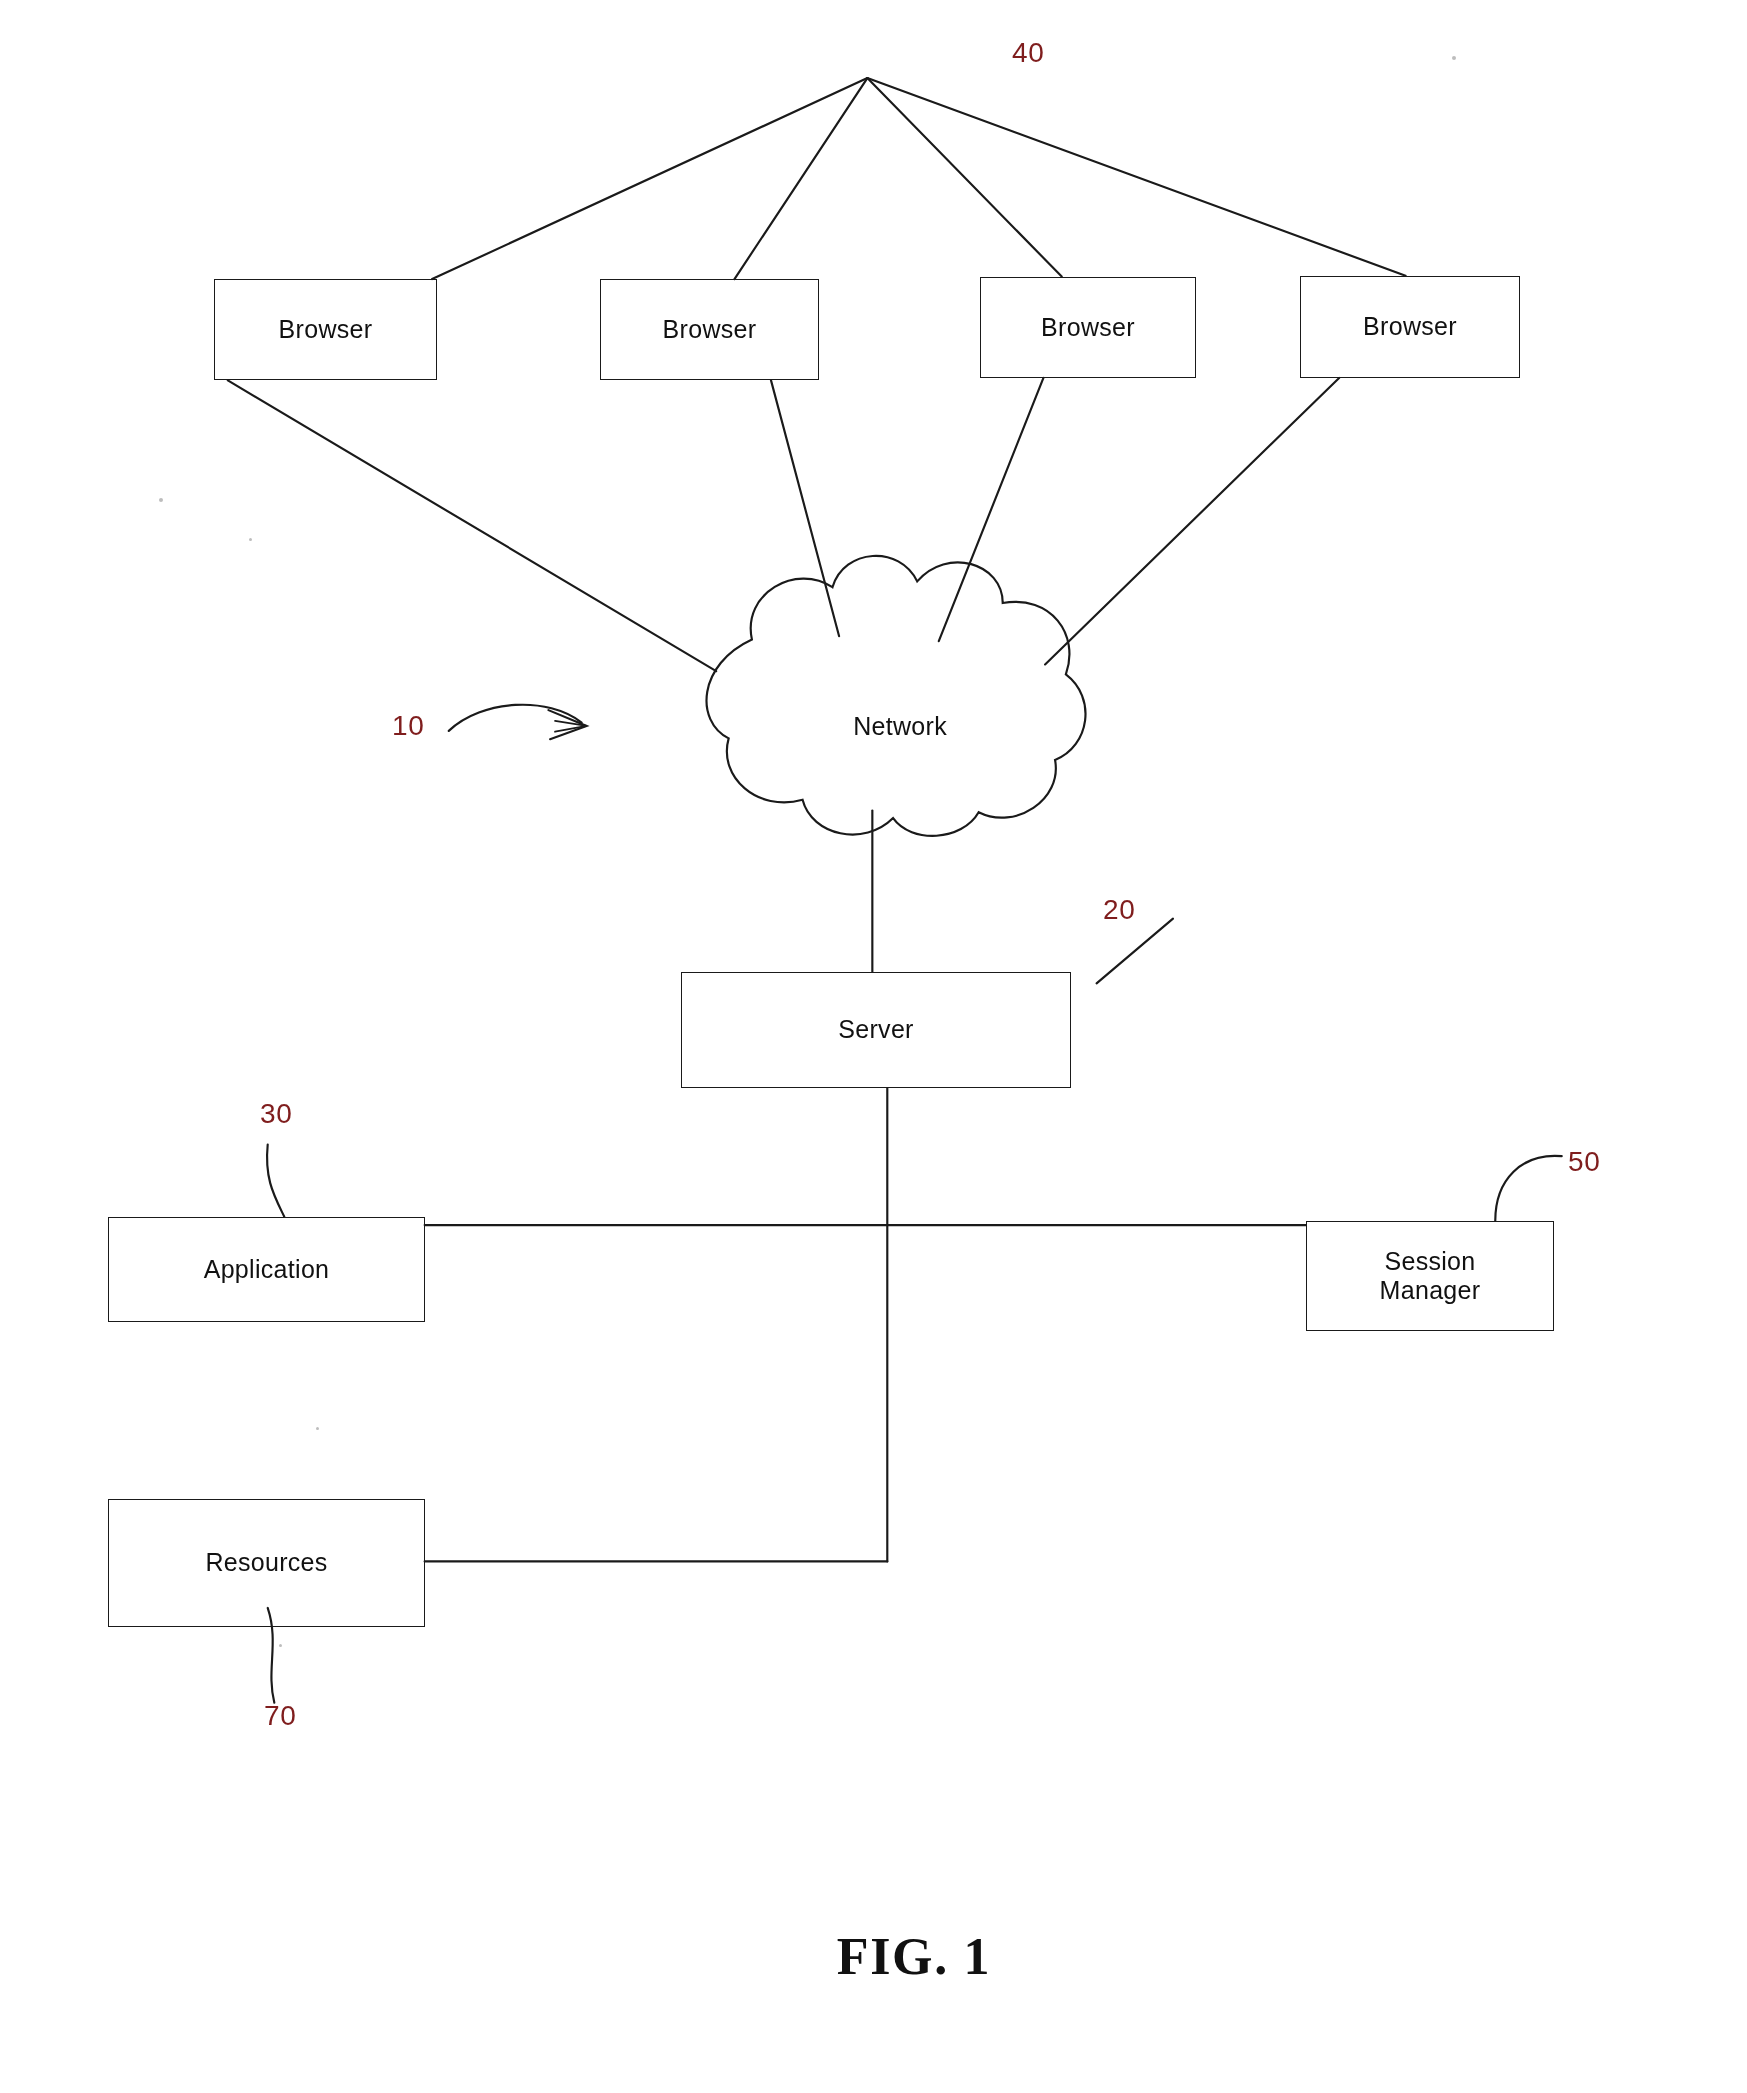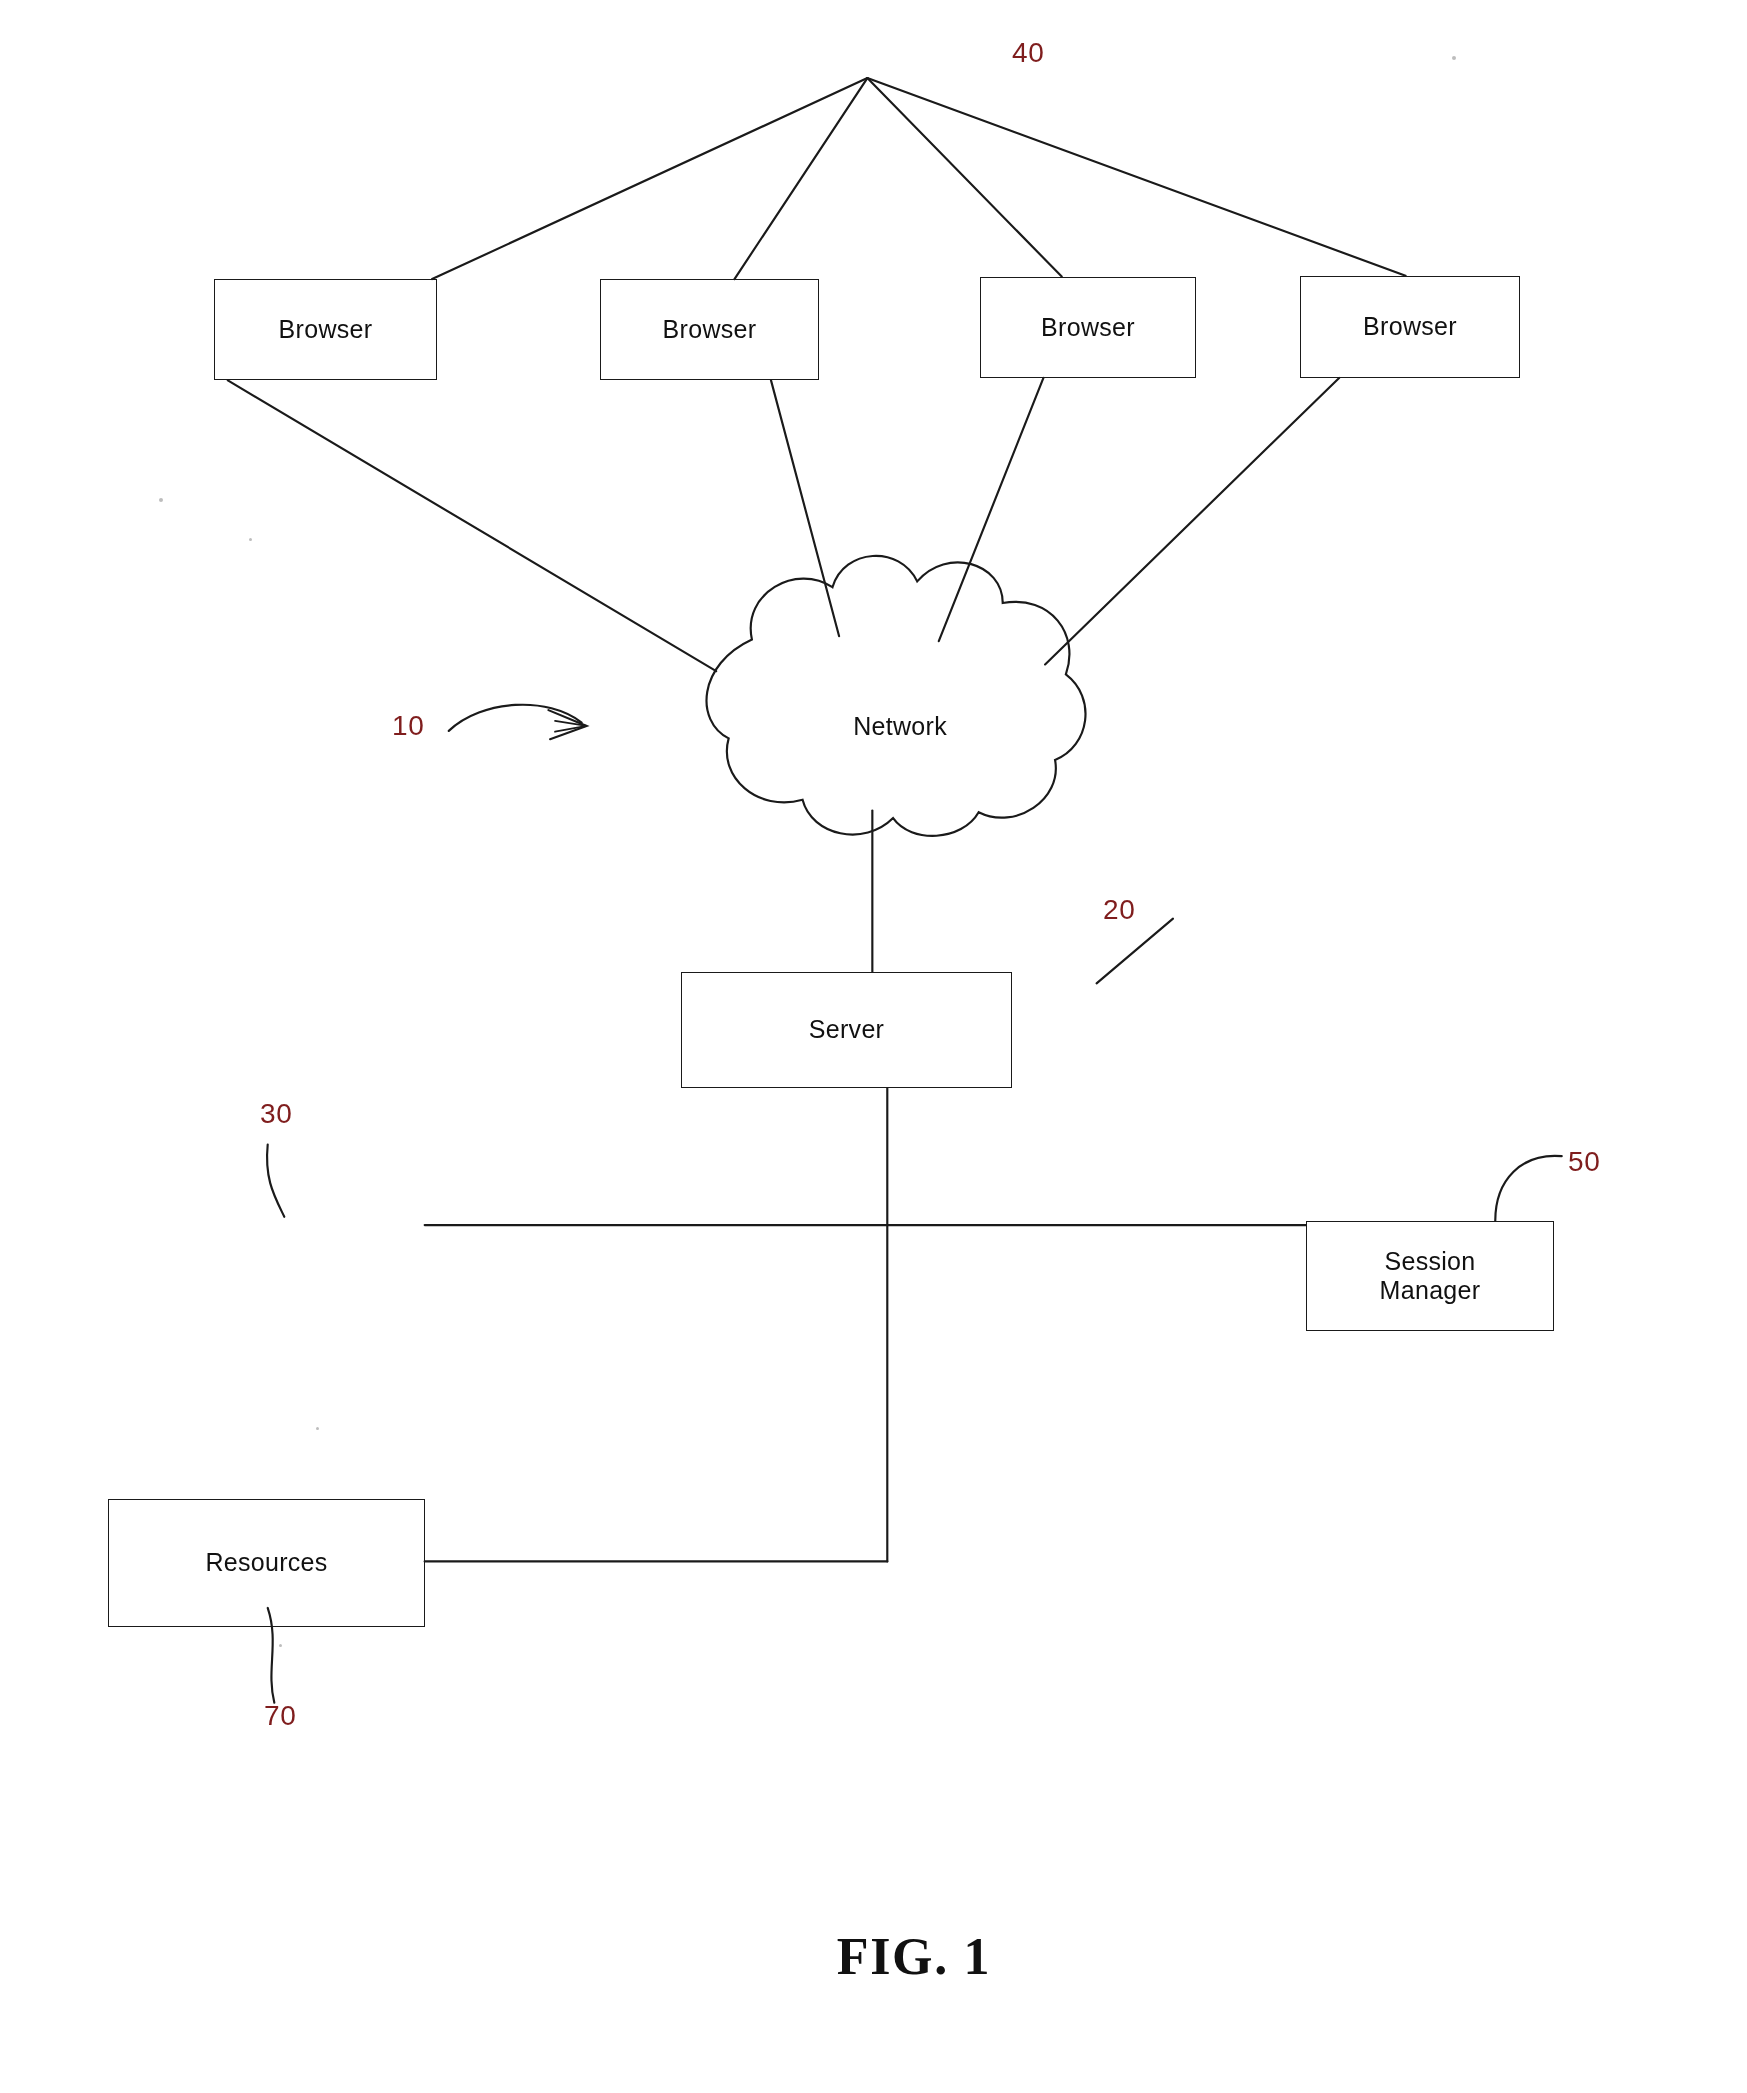--- a/index.html
+++ b/index.html
@@ -130,24 +130,27 @@
   <div class="node-box" style="left:980px; top:277px; width:216px; height:101px;">
     <span class="node-label">Browser</span>
   </div>
 
   <div class="node-box" style="left:1300px; top:276px; width:220px; height:102px;">
     <span class="node-label">Browser</span>
   </div>
 
   <div class="cloud-label" style="left:797px; top:712px; width:150px; text-align:right;">Network</div>
 
-  <div class="node-box" style="left:681px; top:972px; width:331px; height:116px;">
+  <div class="node-box" style="left:681px; top:972px; width:390px; height:116px;">
     <span class="node-label">Server</span>
   </div>
 
+  <div class="node-box" style="left:108px; top:1217px; width:317px; height:105px;">
+    <span class="node-label">Application</span>
+  </div>
 
   <div class="node-box" style="left:1306px; top:1221px; width:248px; height:110px;">
     <span class="node-label">Session
 Manager</span>
   </div>
 
   <div class="node-box" style="left:108px; top:1499px; width:317px; height:128px;">
     <span class="node-label">Resources</span>
   </div>
 

